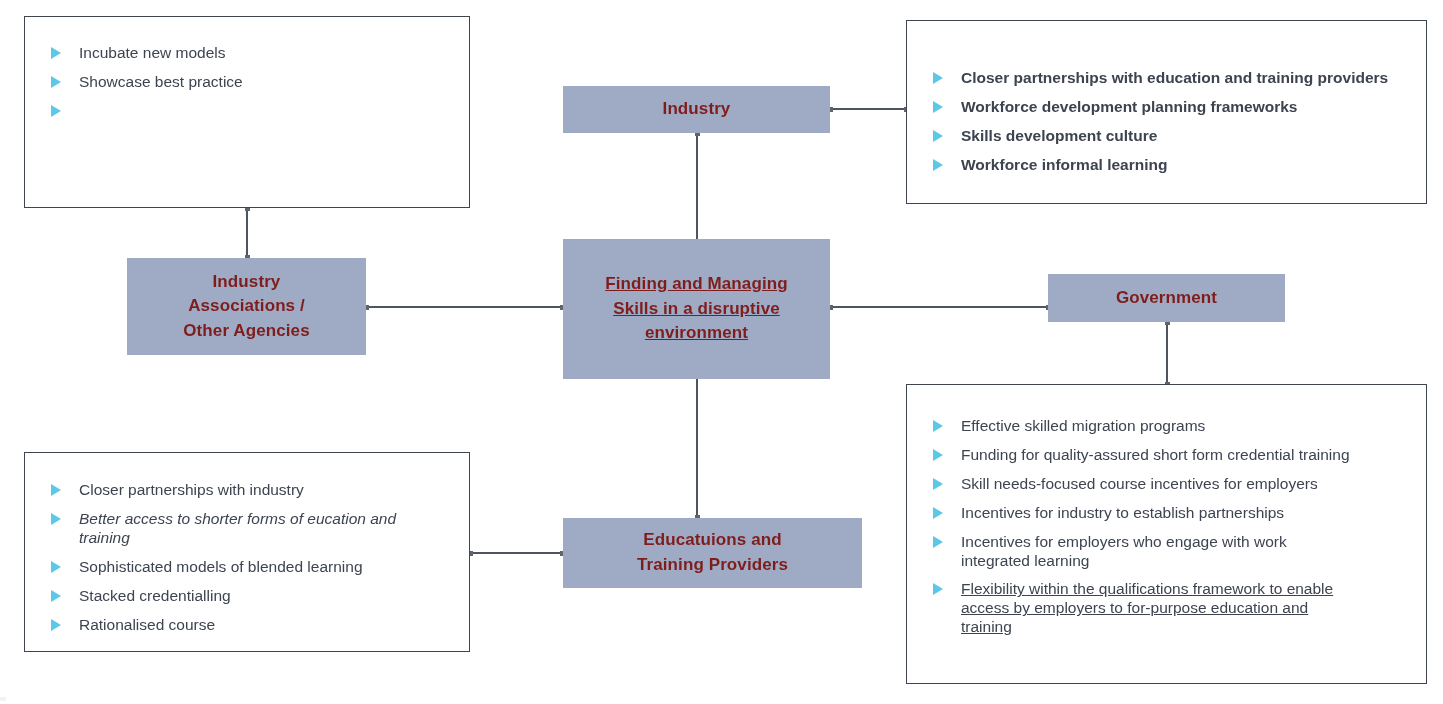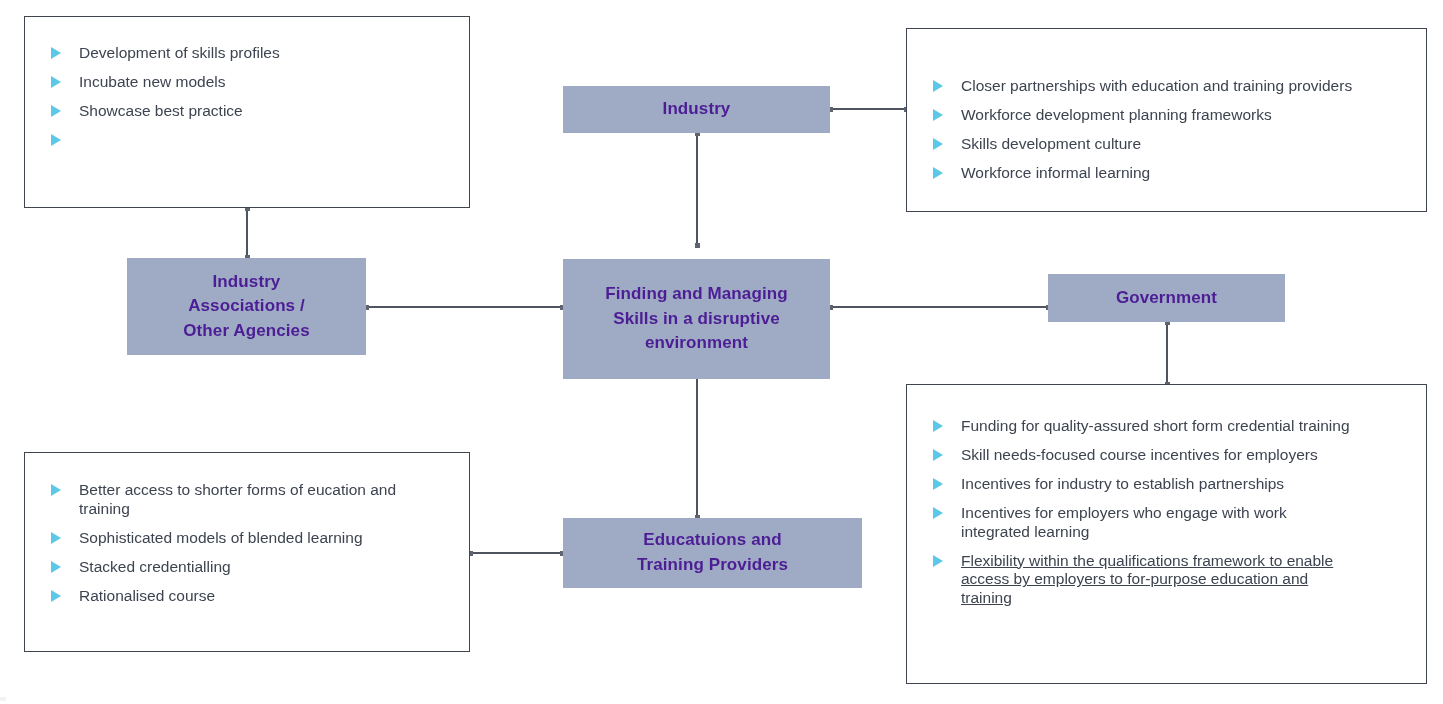--- a/index.html
+++ b/index.html
@@ -29,21 +29,21 @@
     position: absolute;
     width: 5px;
     height: 5px;
     background: #5d6470;
   }
 
   
   .node {
     position: absolute;
     background: #9fabc4;
-    color: #4c1d95;
+    color: #7f1d1d;
     font-weight: bold;
     font-size: 17px;
     line-height: 1.45;
     text-align: center;
     display: flex;
     align-items: center;
     justify-content: center;
     box-sizing: border-box;
     padding: 4px 8px;
     letter-spacing: 0.1px;
@@ -125,21 +125,21 @@
   <div class="conn-cap" style="left:694.5px; top:515px;"></div>
 
   <div class="conn h" style="left:470px; top:552px; width:94px;"></div>
   <div class="conn-cap" style="left:468px; top:550.5px;"></div>
   <div class="conn-cap" style="left:560px; top:550.5px;"></div>
 
   <div class="node" style="left:563px; top:86px; width:267px; height:47px;">
     <span>Industry</span>
   </div>
 
-  <div class="node" style="left:563px; top:259px; width:267px; height:120px;">
+  <div class="node" style="left:563px; top:239px; width:267px; height:140px;text-decoration:underline;">
     <span>Finding and Managing
 Skills in a disruptive
 environment</span>
   </div>
 
   <div class="node" style="left:127px; top:258px; width:239px; height:97px;">
     <span>Industry
 Associations /
 Other Agencies</span>
   </div>
@@ -150,37 +150,33 @@
 
   <div class="node" style="left:563px; top:518px; width:299px; height:70px;">
     <span>Educatuions and
 Training Providers</span>
   </div>
 
   <div class="listbox" style="left:24px; top:16px; width:446px; height:192px; padding:27px 32px 0 26px;">
     <ul>
       <li>
         <span class="bullet-icon"></span>
-        <span class="li-text">Development of skills profiles</span>
-      </li>
-      <li>
-        <span class="bullet-icon"></span>
         <span class="li-text">Incubate new models</span>
       </li>
       <li>
         <span class="bullet-icon"></span>
         <span class="li-text">Showcase best practice</span>
       </li>
       <li style="padding-right:42px;">
         <span class="bullet-icon"></span>
       </li>
     </ul>
   </div>
 
-  <div class="listbox" style="left:906px; top:28px; width:521px; height:184px; padding:48px 20px 0 26px;">
+  <div class="listbox" style="left:906px; top:20px; width:521px; height:184px; padding:48px 20px 0 26px;font-weight:bold;">
     <ul>
       <li>
         <span class="bullet-icon"></span>
         <span class="li-text">Closer partnerships with education and training providers</span>
       </li>
       <li>
         <span class="bullet-icon"></span>
         <span class="li-text">Workforce development planning frameworks</span>
       </li>
       <li>
@@ -189,21 +185,25 @@
       </li>
       <li>
         <span class="bullet-icon"></span>
         <span class="li-text">Workforce informal learning</span>
       </li>
     </ul>
   </div>
 
   <div class="listbox" style="left:24px; top:452px; width:446px; height:200px; padding:28px 24px 0 26px;">
     <ul>
-      <li style="padding-right:14px;">
+      <li>
+        <span class="bullet-icon"></span>
+        <span class="li-text">Closer partnerships with industry</span>
+      </li>
+      <li style="padding-right:14px;font-style:italic;">
         <span class="bullet-icon"></span>
         <span class="li-text">Better access to shorter forms of eucation and training</span>
       </li>
       <li>
         <span class="bullet-icon"></span>
         <span class="li-text">Sophisticated models of blended learning</span>
       </li>
       <li>
         <span class="bullet-icon"></span>
         <span class="li-text">Stacked credentialling</span>
@@ -212,20 +212,24 @@
         <span class="bullet-icon"></span>
         <span class="li-text">Rationalised course</span>
       </li>
     </ul>
   </div>
 
   <div class="listbox" style="left:906px; top:384px; width:521px; height:300px; padding:32px 24px 0 26px;">
     <ul>
       <li>
         <span class="bullet-icon"></span>
+        <span class="li-text">Effective skilled migration programs</span>
+      </li>
+      <li>
+        <span class="bullet-icon"></span>
         <span class="li-text">Funding for quality-assured short form credential training</span>
       </li>
       <li>
         <span class="bullet-icon"></span>
         <span class="li-text">Skill needs-focused course incentives for employers</span>
       </li>
       <li>
         <span class="bullet-icon"></span>
         <span class="li-text">Incentives for industry to establish partnerships</span>
       </li>

